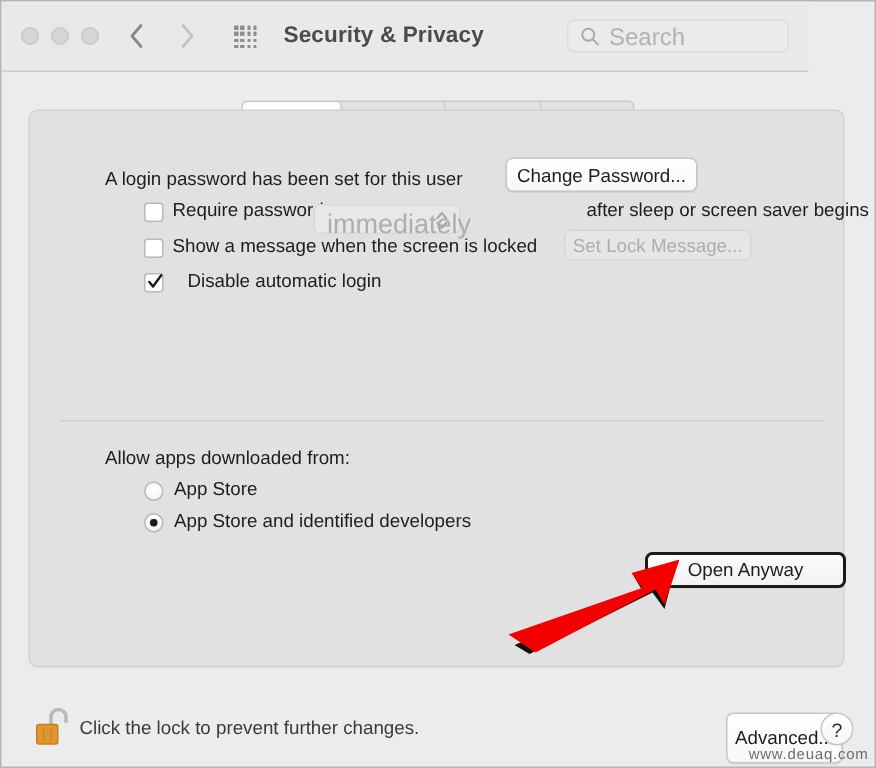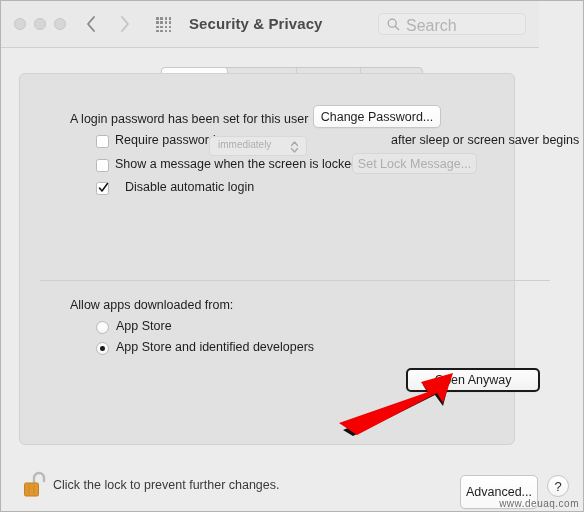--- a/index.html
+++ b/index.html
@@ -144,21 +144,21 @@
     border-right: 1px solid #c9c9c9;
     box-shadow: 0 0 1px rgba(0,0,0,0.12);
     border-radius: 3px;
   }
 
   
   #content-panel {
     position: absolute;
     left: 18px;
     top: 72px;
-    width: 496px;
+    width: 544px;
     height: 372px;
     background: #e1e1e1;
     border: 1px solid #d2d2d2;
     border-radius: 6px;
     box-sizing: border-box;
   }
 
   .row-text {
     position: absolute;
     font-size: 12.5px;
@@ -173,20 +173,21 @@
     border: 1px solid #c6c6c6;
     border-radius: 5px;
     font-size: 12.5px;
     color: #1d1d1d;
     display: flex;
     align-items: center;
     justify-content: center;
     box-sizing: border-box;
     white-space: nowrap;
     box-shadow: 0 0.5px 0.5px rgba(0,0,0,0.06);
+    margin-left: 24px;
   }
   .push-btn.disabled {
     background: #e6e6e6;
     border-color: #d6d6d6;
     color: #aeaeae;
     box-shadow: none;
   }
   .push-btn.focused {
     border: 2px solid #1a1a1a;
     background: linear-gradient(#fdfdfd, #f2f2f2);
@@ -231,21 +232,21 @@
     left: 208px; top: 135px;
     width: 98px; height: 20px;
     background: #e8e8e8;
     border: 1px solid #d8d8d8;
     border-radius: 4px;
     box-sizing: border-box;
   }
   #popup-immediately .label {
     position: absolute;
     left: 8px; top: 2px;
-    font-size: 10px;
+    font-size: 18px;
     color: #aeaeae;
     text-align: right;
   }
   #popup-immediately .arrows {
     position: absolute;
     right: 7px; top: 3px;
     width: 9px; height: 14px;
   }
   #popup-immediately .arrows path {
     stroke: #a8a8a8; fill: none; stroke-width: 1.3; stroke-linecap: round; stroke-linejoin: round;

